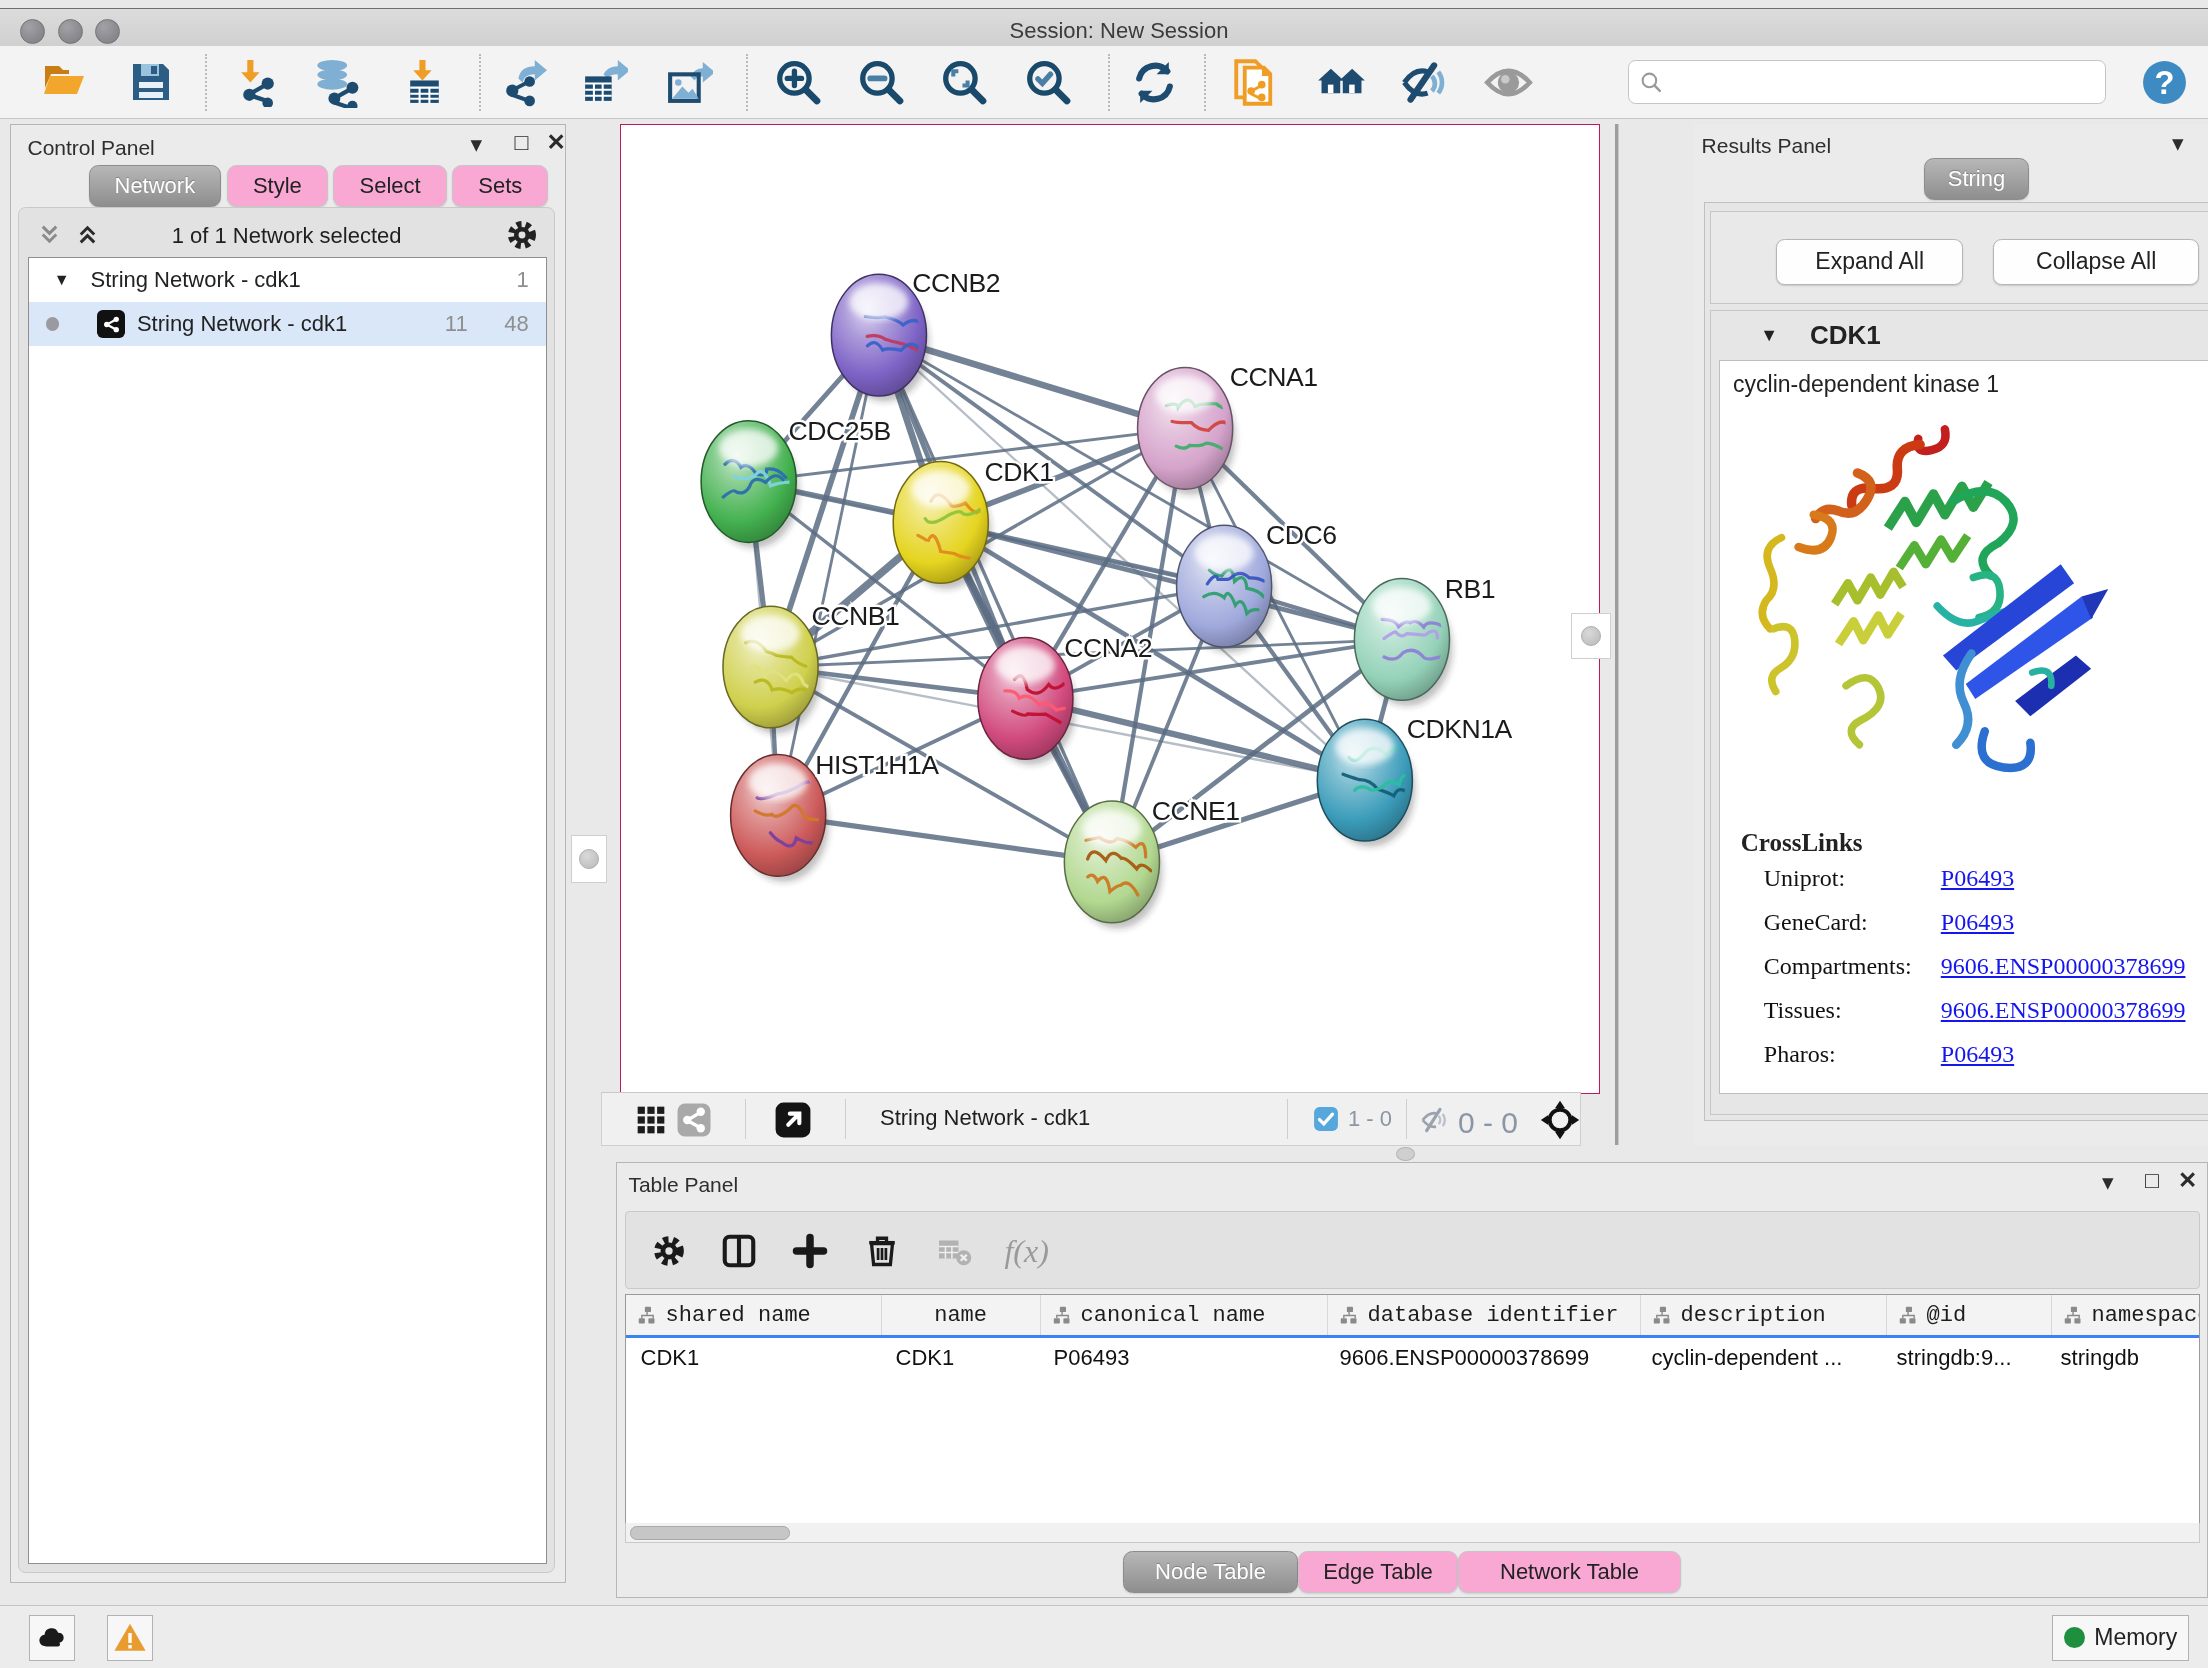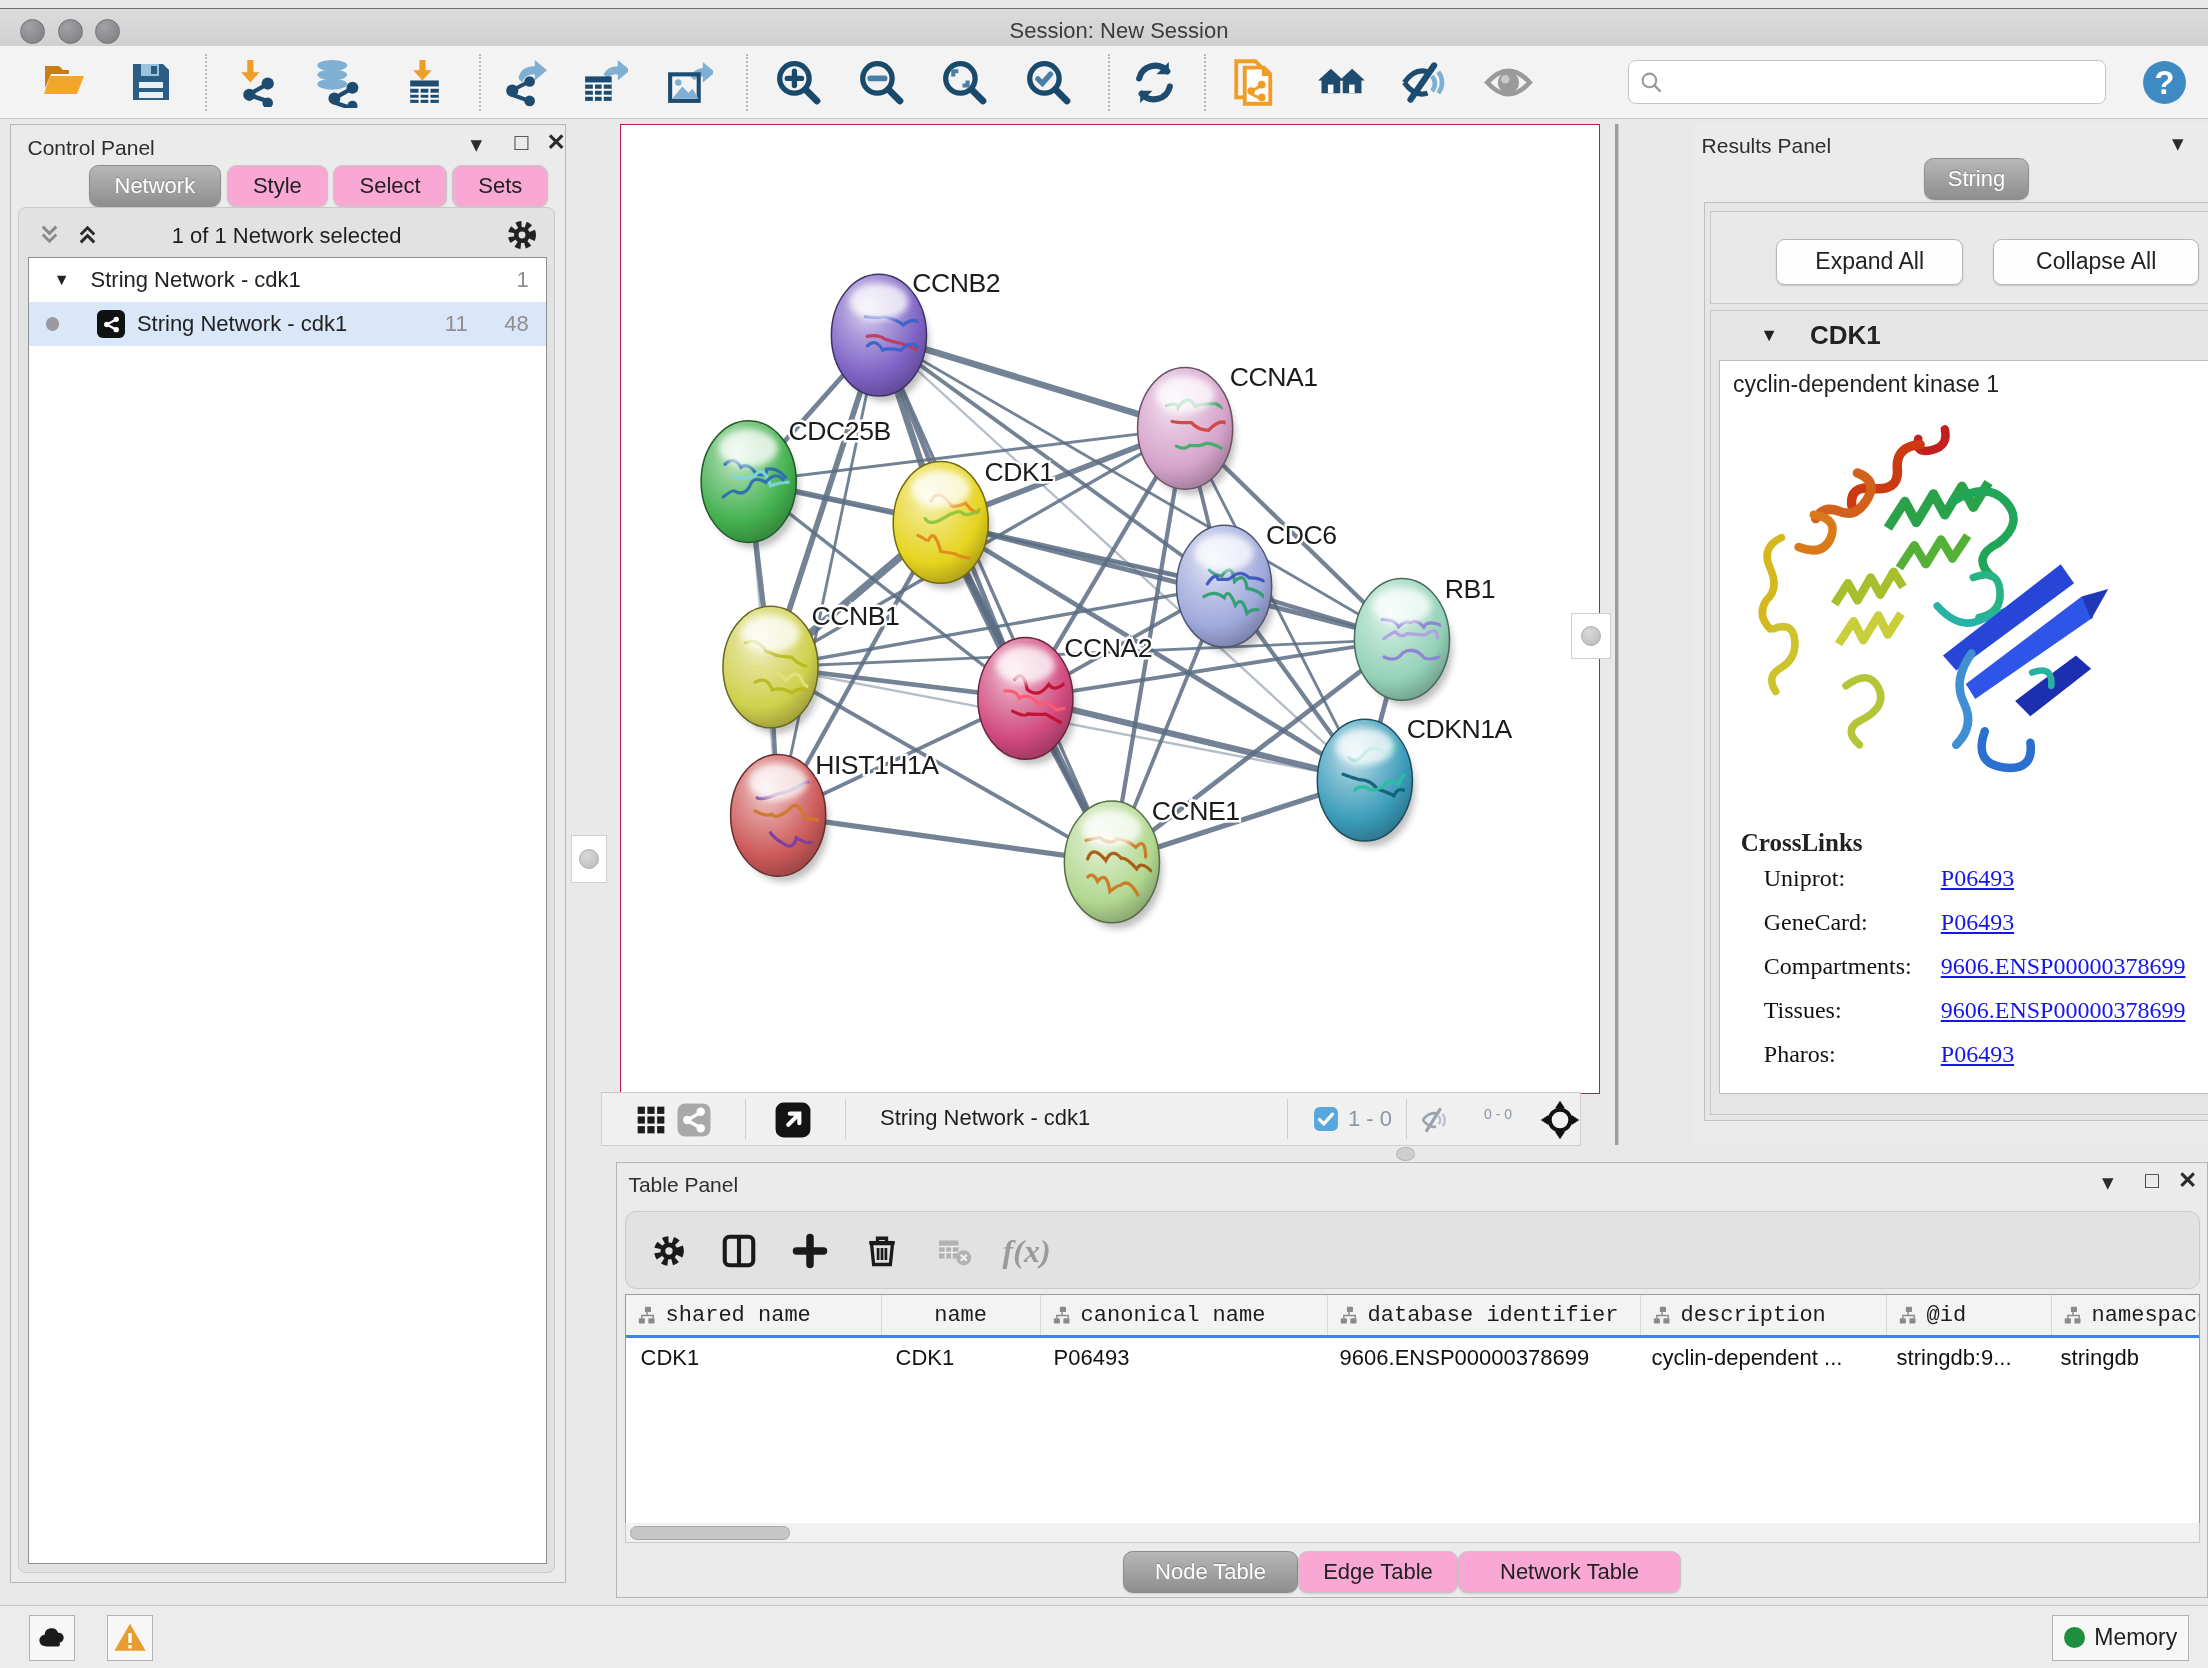--- a/index.html
+++ b/index.html
@@ -73,21 +73,21 @@
     cursor:pointer;box-shadow:0 1px 1.9px rgba(0,0,0,.15);}
   #rp-section{position:absolute;left:5.7px;top:107px;width:550px;height:803px;border:1.9px solid #c6c6c6;}
   #rp-white{position:absolute;left:7.6px;top:49px;width:529px;height:732px;background:#fff;
     border:1px solid #bdbdbd;overflow:hidden;}
   .xl-row{position:relative;height:44px;font-family:"Liberation Serif",serif;font-size:24px;}
   .xl-label{position:absolute;left:44px;color:#111;}
   .xl-value{position:absolute;left:221px;color:#1515ee;text-decoration:underline;cursor:pointer;}
   
   #table-panel{left:616px;top:1162px;width:1590px;height:434px;}
   #tp-toolbar{position:absolute;left:7.6px;top:48px;width:1573px;height:76px;background:#e2e2e2;
-    border:1px solid #c9c9c9;border-radius:11px;font-weight:bold;}
+    border:1px solid #c9c9c9;border-radius:4px;}
   .tp-ico{position:absolute;top:17px;width:44px;height:44px;display:flex;align-items:center;
     justify-content:center;cursor:pointer;}
   #tp-table{position:absolute;left:7.6px;top:131px;width:1573px;height:228px;background:#fff;
     border:1px solid #9a9a9a;overflow:hidden;}
   #tp-header{display:flex;height:40px;background:#f3f3f3;border-bottom:3px solid #3b82f6;font-family:Liberation Mono, monospace;}
   .th{display:flex;align-items:center;border-right:1px solid #d8d8d8;font-size:22px;color:#1c1c1c;
     flex:0 0 auto;overflow:hidden;white-space:nowrap;cursor:pointer;}
   .th svg{margin:0 7.6px 0 11.4px;flex:0 0 auto;}
   .th.noicon{padding-left:0;justify-content:center;}
   #tp-row{display:flex;height:40px;align-items:center;}
@@ -694,21 +694,21 @@
   </div>
   <div style="position:absolute;left:746px;top:13.3px;font-size:22px;color:#8a95a5">1 - 0</div>
   <div class="nf-sep" style="left:804px"></div>
   <div class="nf-ico" style="left:814px">
     <svg width="32" height="32" viewBox="0 0 24 24">
         <path d="M2 12q5-6 10-5M2 12q5 6 10 5" fill="none" stroke="#9aa3ad" stroke-width="2"></path>
         <path d="M15 4 5 20" stroke="#9aa3ad" stroke-width="2.4" stroke-linecap="round"></path>
         <path d="M14 9a4.5 4.5 0 0 1 0 6M17 7.5a7 7 0 0 1 0 9" fill="none" stroke="#b9c1ca" stroke-width="1.8"></path>
       </svg>
   </div>
-  <div style="position:absolute;left:882px;top:13.3px;font-size:14px;color:#8a95a5">0 - 0</div>
+  <div style="position:absolute;left:856px;top:13.3px;font-size:30px;color:#8a95a5">0 - 0</div>
   <div class="nf-ico" style="left:938px">
     <svg width="40" height="40" viewBox="0 0 24 24">
         <circle cx="12" cy="12" r="6.2" fill="none" stroke="#111" stroke-width="2.4"></circle>
         <g fill="#111">
           <path d="M12 0.5 15 5H9z"></path>
           <path d="M12 23.5 9 19h6z"></path>
           <path d="M0.5 12 5 9v6z"></path>
           <path d="M23.5 12 19 15V9z"></path>
         </g>
       </svg>

